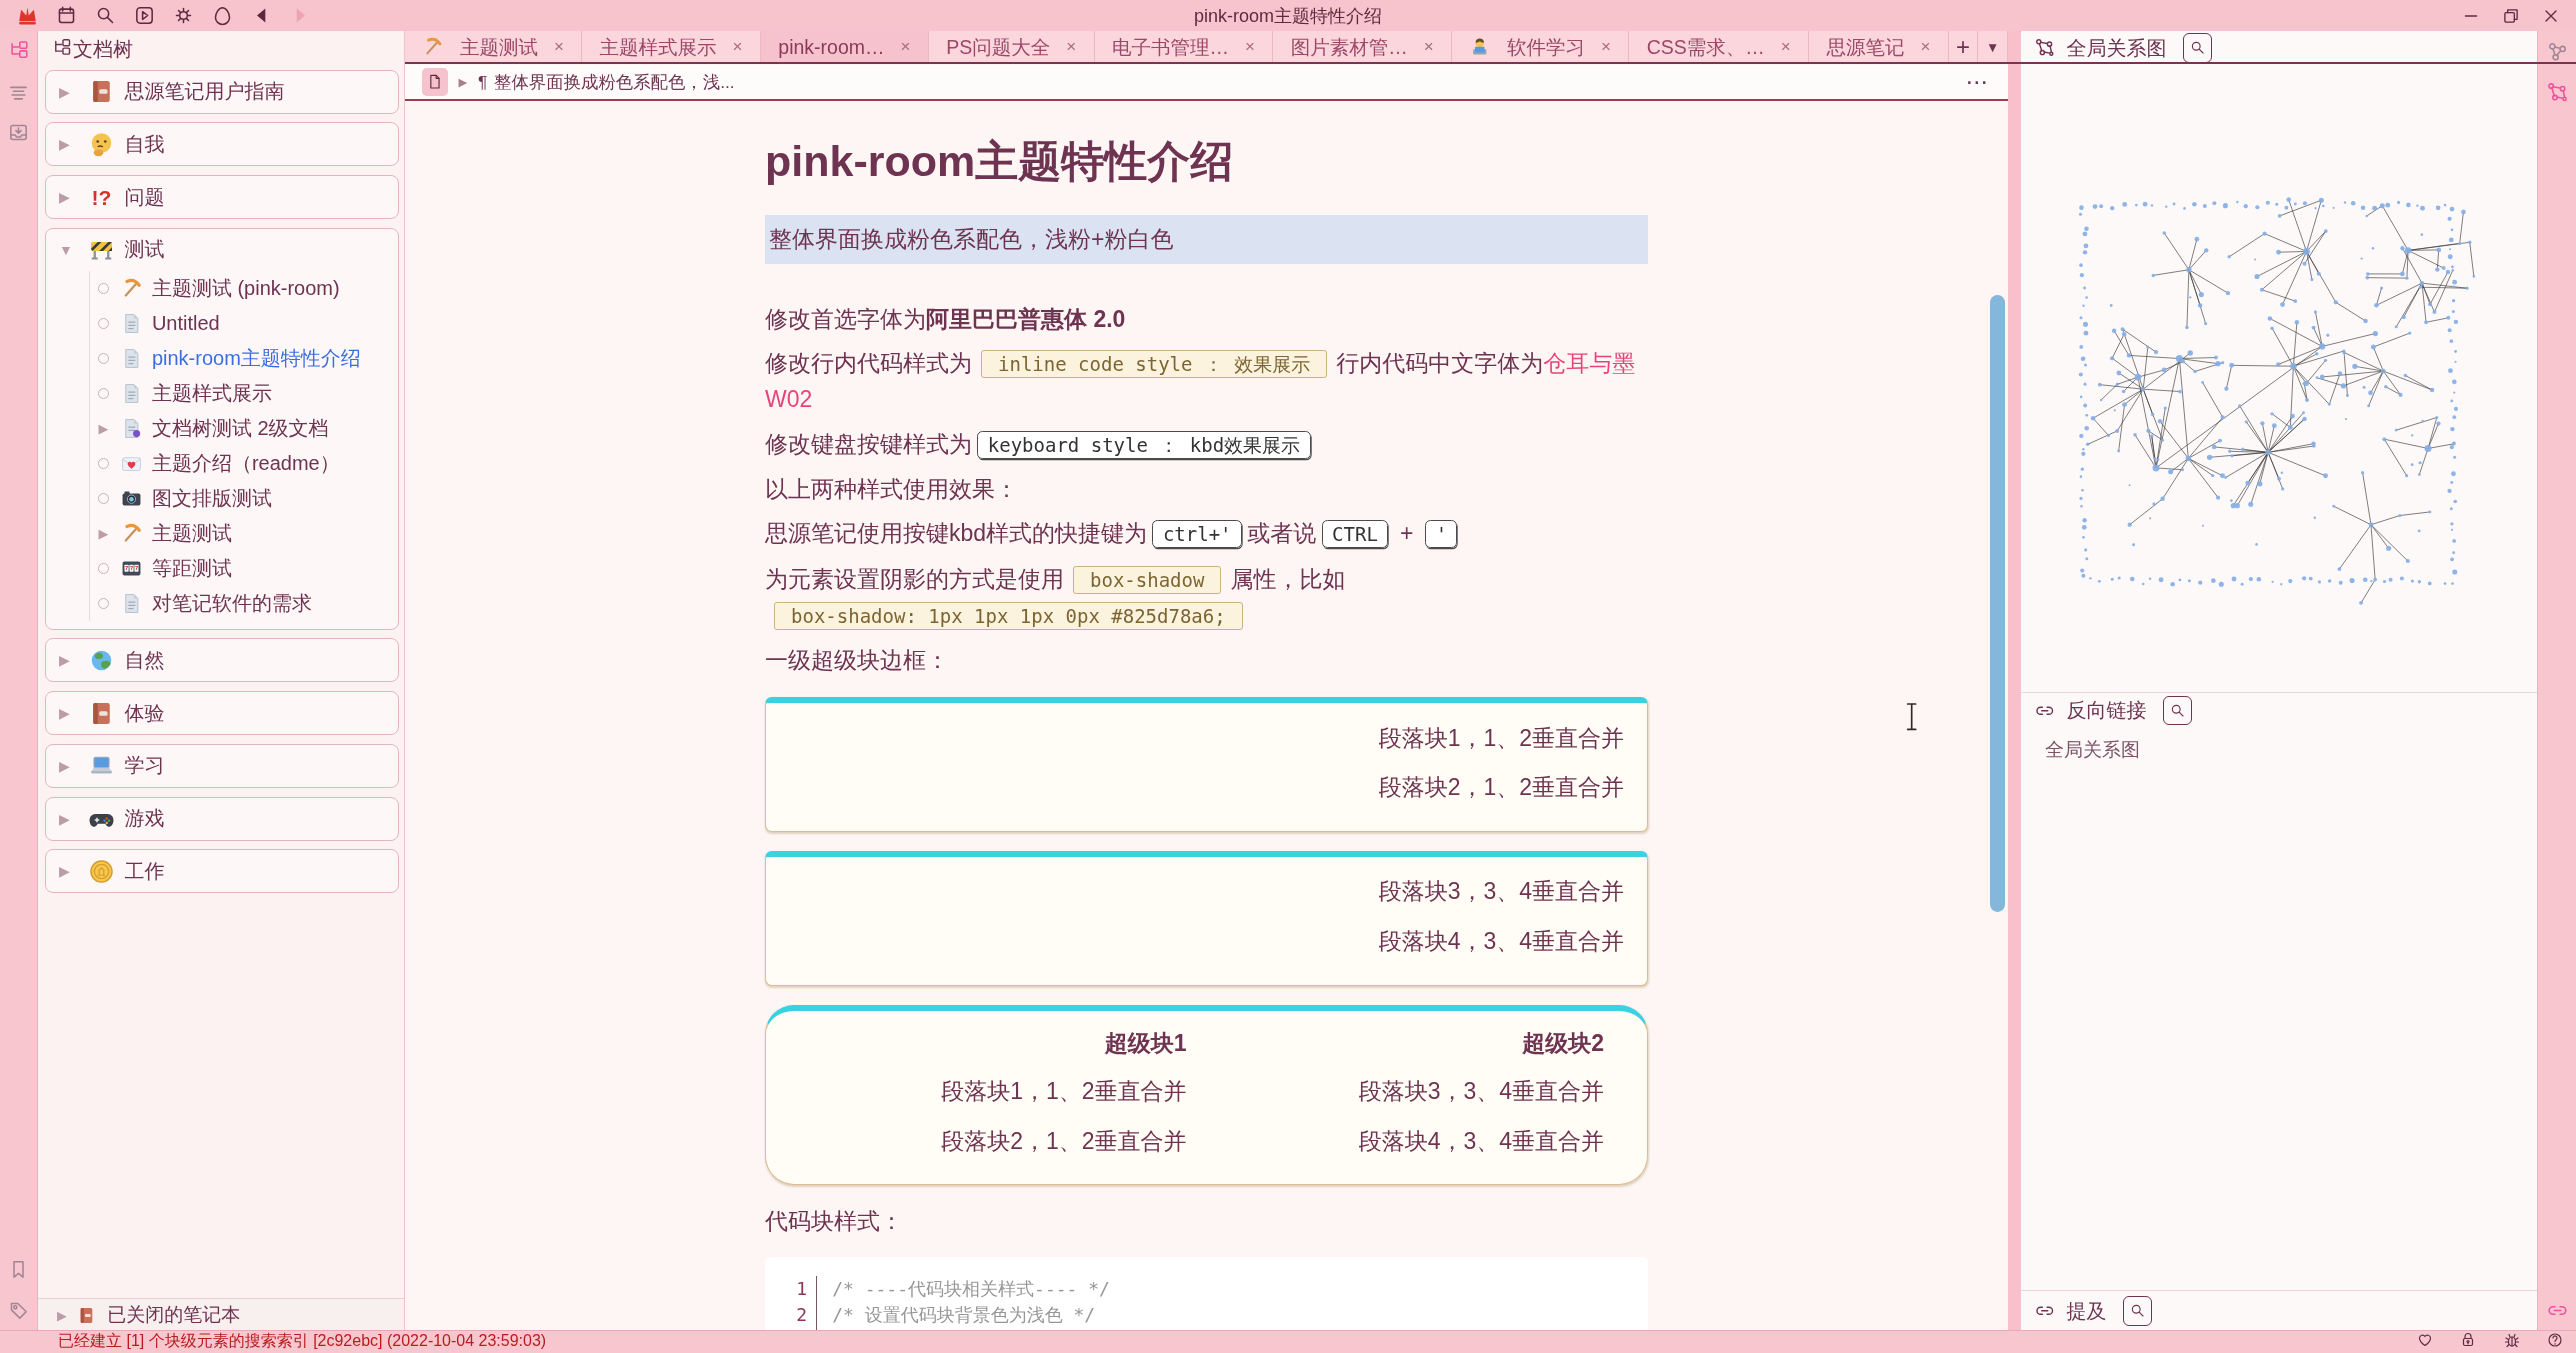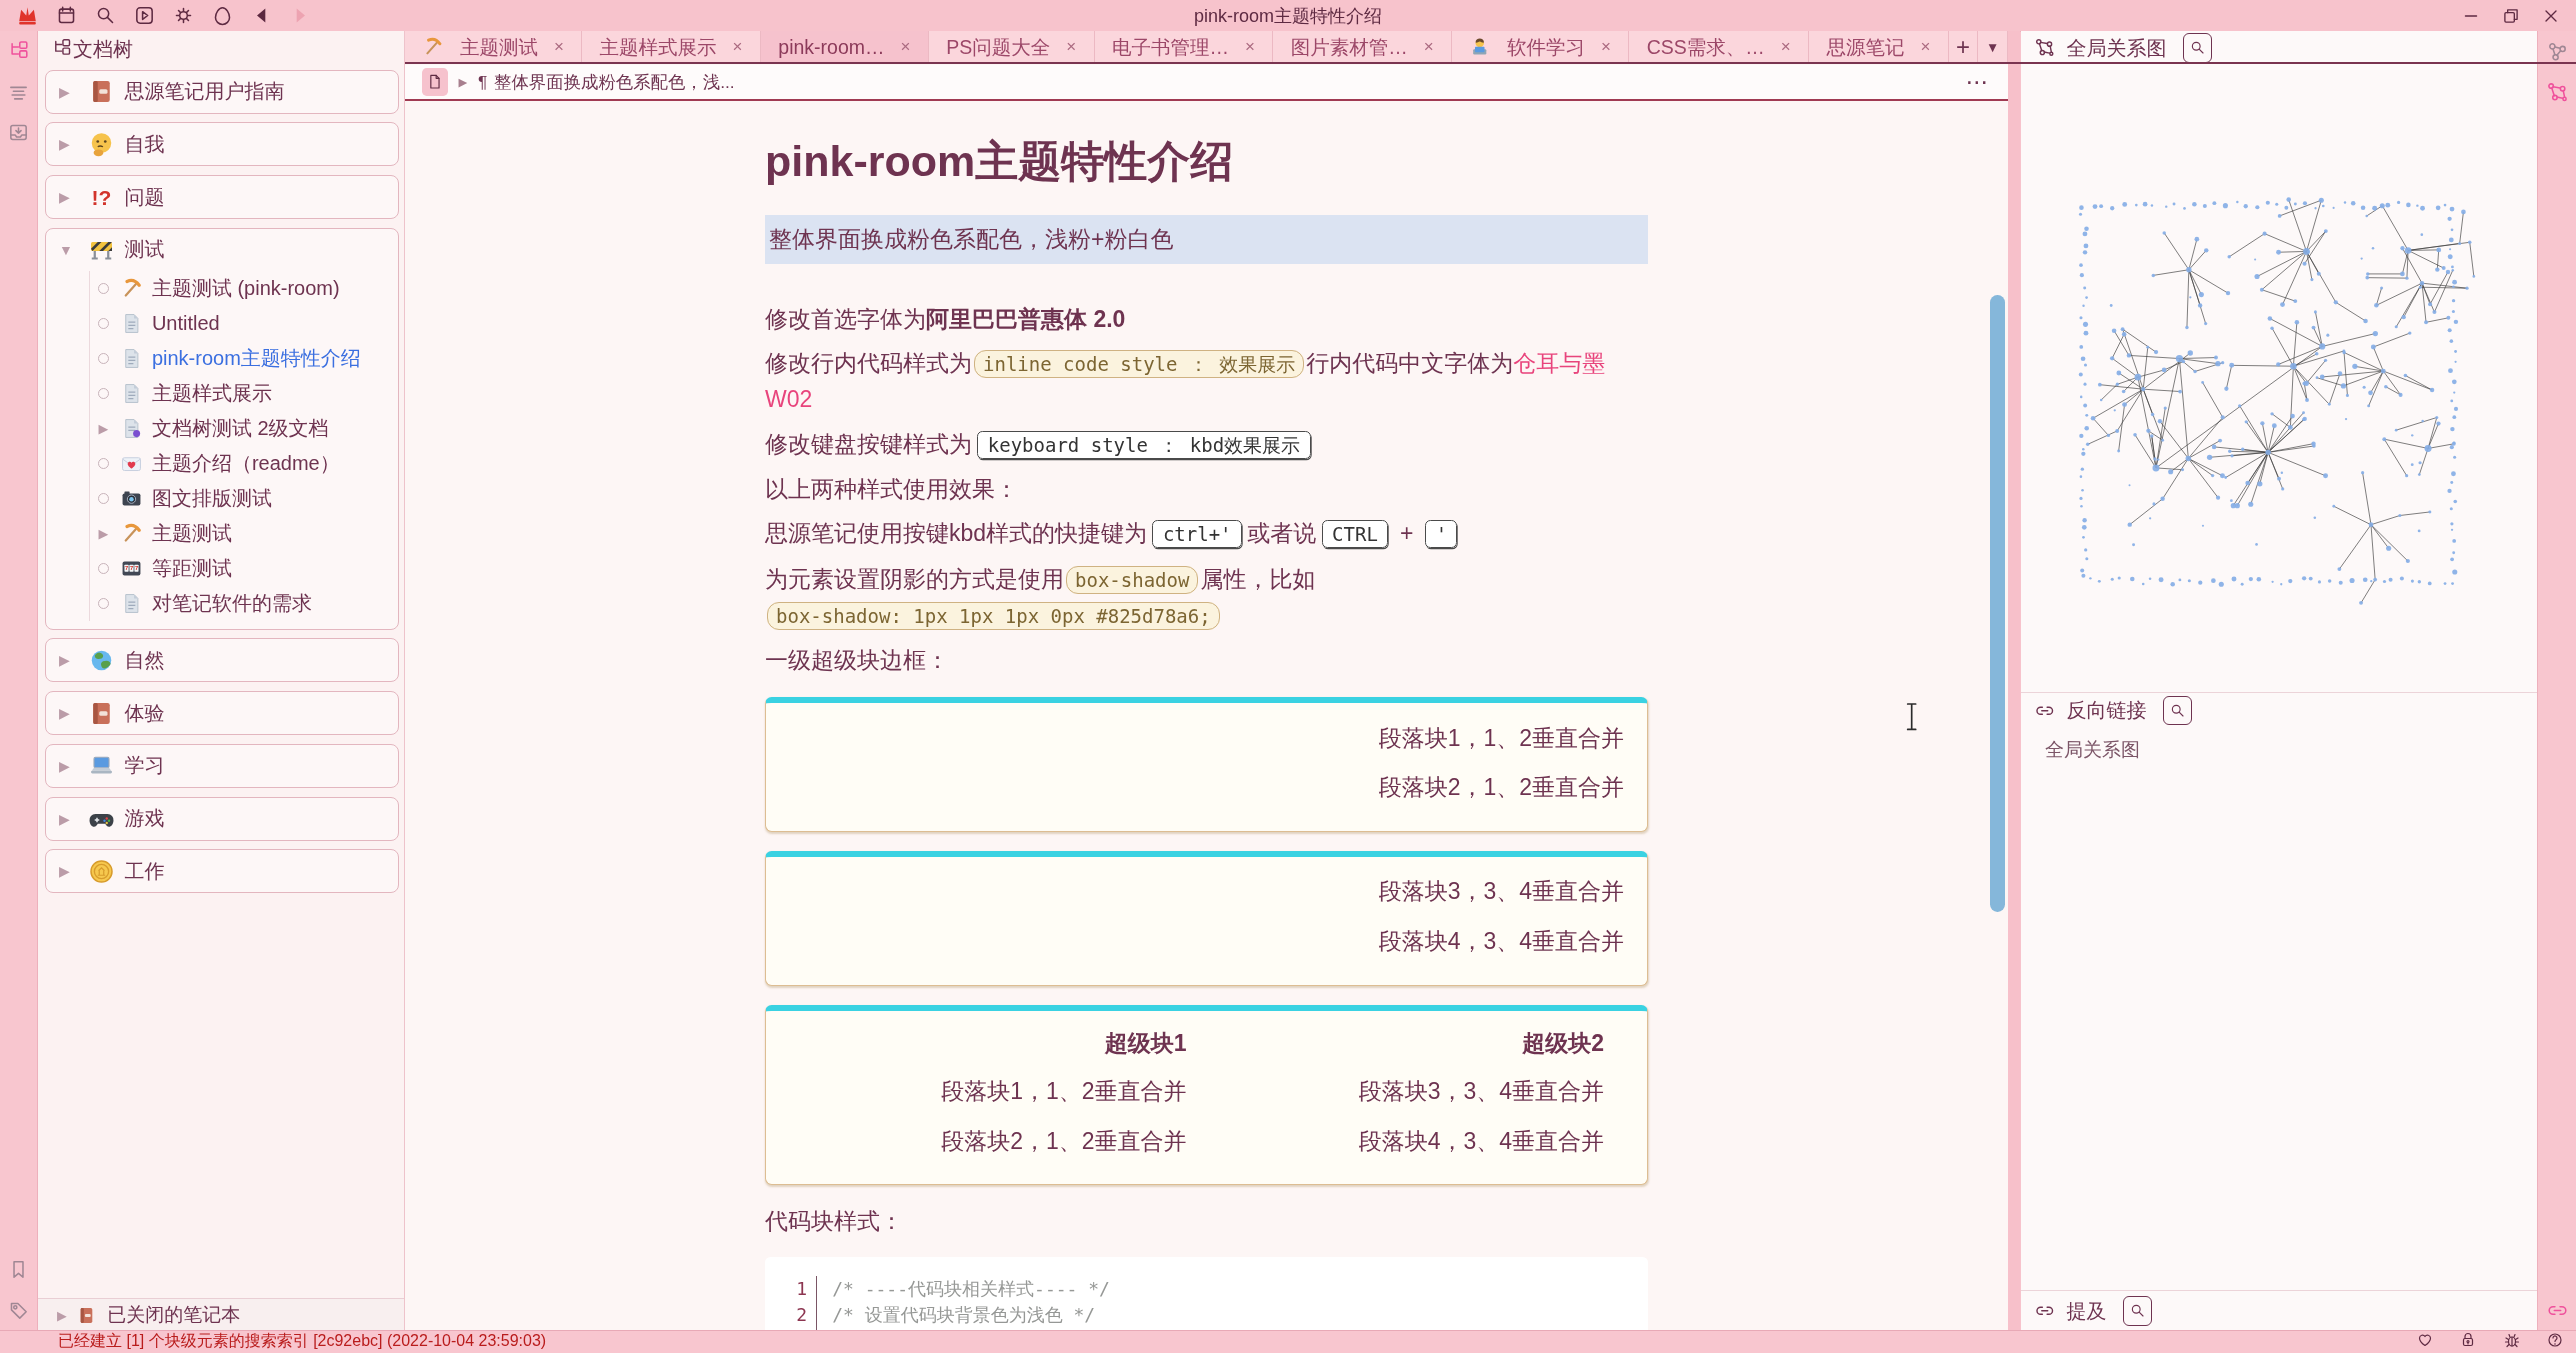--- a/index.html
+++ b/index.html
@@ -76,29 +76,29 @@
   .bc-text{font-size:17.4px;color:#6e3350;display:flex;gap:6.7px;align-items:baseline;}
   .bc-more{margin-left:auto;color:#6e3350;font-size:23px;letter-spacing:2px;}
 
   .content{flex:1;overflow:hidden;display:flex;justify-content:center;}
   .page-col{width:883px;padding-top:13.4px;}
   .doc-title{font-size:43px;font-weight:bold;margin:19px 0 24px;color:#6e3350;}
   .para{font-size:23px;line-height:35px;margin:9.4px 0;}
   .para.selected{background:#dbe3f2;padding:6.7px 4px;margin-bottom:38px;}
   .para strong{font-weight:bold;}
   .icode{font-family:"DejaVu Sans Mono","Liberation Mono",monospace;font-size:19px;background:#fbf3de;
-         border:1.3px solid #cfb282;border-radius:12px;padding:2px 8px;color:#7c6532;margin:0 2px;white-space:nowrap;}
+         border:1.3px solid #cfb282;border-radius:3px;padding:2px 16px;color:#7c6532;margin:0 9px;white-space:nowrap;}
   .kbd{font-family:"DejaVu Sans Mono","Liberation Mono",monospace;font-size:19px;background:#ffffff;
        border:1.3px solid #4a4a4a;border-radius:5.4px;padding:2px 9.4px;color:#333;
        box-shadow:0.7px 1.3px 0 #4a4a4a;margin:0 5.4px;white-space:nowrap;}
   .pinktext{color:#e8447c;}
   .superblock{background:#fffdf6;border:1.3px solid #ddbd92;border-top:6px solid #3ad2e2;border-radius:6.7px;
               padding:2.7px 23px 10.7px;margin:19px 0;box-shadow:0.7px 1.3px 2px rgba(176,146,96,.35);text-align:right;}
   .superblock .para{margin:14.8px 0;}
-  .sb-cols{display:flex;}
+  .sb-cols{display:flex;border-radius:29px;}
   .sb-col{flex:1;padding-right:20px;}
   .sb-col-title{font-weight:bold;font-size:23px;margin:14.8px 0;}
 
   .codeblock{background:#ffffff;border-radius:5.4px;margin:17.4px 0;display:flex;
              font-family:"DejaVu Sans Mono","Liberation Mono",monospace;font-size:18px;line-height:26px;
              padding:19px 0 16px;}
   .code-gutter{width:42px;flex-shrink:0;text-align:right;padding-right:9.4px;color:#8c3550;
                border-right:1.3px solid #7a5565;}
   .code-body{padding-left:14.8px;white-space:pre;color:#4d4d4d;overflow:hidden;}
   .tk-cm{color:#969896;}

